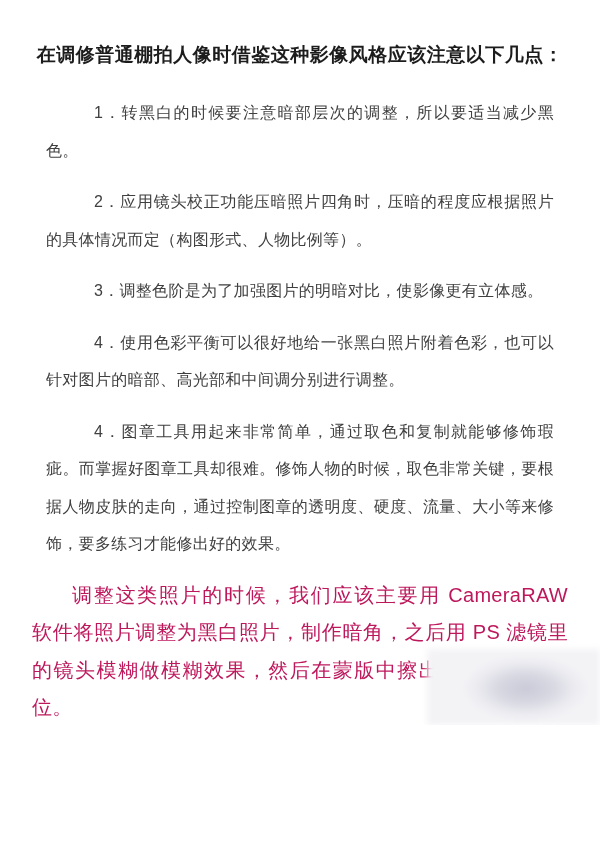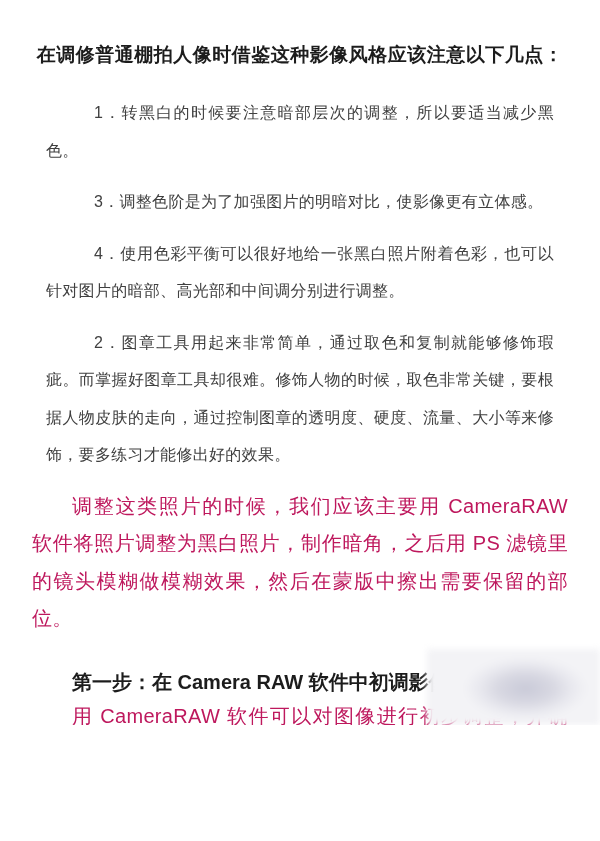--- a/index.html
+++ b/index.html
@@ -74,23 +74,24 @@
 </style>
 </head>
 <body>
 
 <div class="page">
 
   <h1 class="doc-title">在调修普通棚拍人像时借鉴这种影像风格应该注意以下几点：</h1>
 
   <div class="notes">
     <p class="note-item">1．转黑白的时候要注意暗部层次的调整，所以要适当减少黑色。</p>
+    <p class="note-item">2．应用镜头校正功能压暗照片四角时，压暗的程度应根据照片的具体情况而定（构图形式、人物比例等）。</p>
     <p class="note-item">3．调整色阶是为了加强图片的明暗对比，使影像更有立体感。</p>
     <p class="note-item">4．使用色彩平衡可以很好地给一张黑白照片附着色彩，也可以针对图片的暗部、高光部和中间调分别进行调整。</p>
-    <p class="note-item">2．图章工具用起来非常简单，通过取色和复制就能够修饰瑕疵。而掌握好图章工具却很难。修饰人物的时候，取色非常关键，要根据人物皮肤的走向，通过控制图章的透明度、硬度、流量、大小等来修饰，要多练习才能修出好的效果。</p>
+    <p class="note-item">4．图章工具用起来非常简单，通过取色和复制就能够修饰瑕疵。而掌握好图章工具却很难。修饰人物的时候，取色非常关键，要根据人物皮肤的走向，通过控制图章的透明度、硬度、流量、大小等来修饰，要多练习才能修出好的效果。</p>
   </div>
 
 
   <p class="body-paragraph">调整这类照片的时候，我们应该主要用 CameraRAW 软件将照片调整为黑白照片，制作暗角，之后用 PS 滤镜里的镜头模糊做模糊效果，然后在蒙版中擦出需要保留的部位。</p>
 
   <h2 class="step-heading">第一步：在 Camera RAW 软件中初调影像</h2>
 
   <p class="body-paragraph">用 CameraRAW 软件可以对图像进行初步调整，并确定图像基调。在进行这一步调整时，要尽可能保留画面中黑、白、灰的层次。</p>
 
   <div class="watermark"></div>

